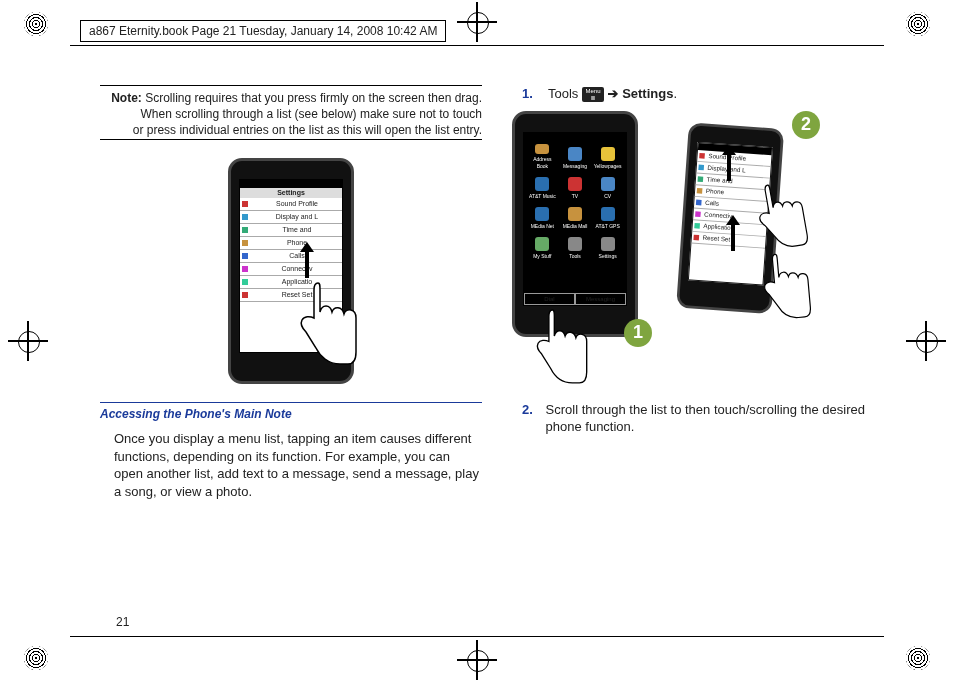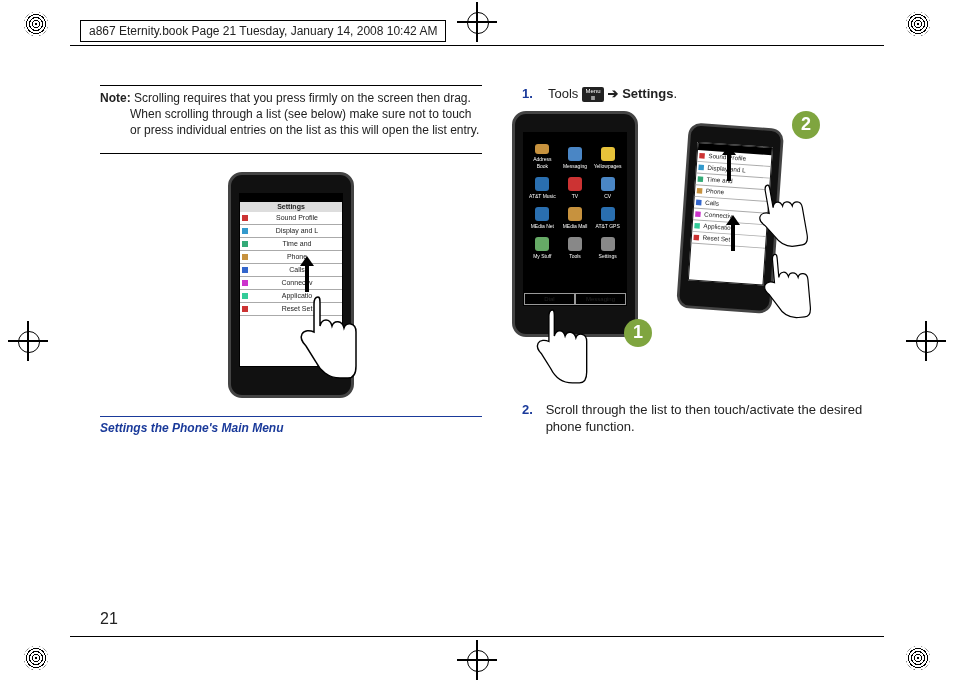--- a/index.html
+++ b/index.html
@@ -75,22 +75,23 @@
   }
   .col {
     width: 50%;
     font-size: 13px;
     line-height: 1.35;
   }
 
   .note-block {
     border-top: 1px solid #000;
     border-bottom: 1px solid #000;
-    padding: 4px 0 14px;
+    padding: 4px 0 0;
     font-size: 12px;
+    text-align: right;
   }
   .note-block .lbl { font-weight: bold; }
   .note-body { padding-left: 30px; text-indent: -30px; }
 
   .fig-center {
     text-align: center;
     margin: 18px 0 8px;
   }
 
   
@@ -134,21 +135,21 @@
     font-weight: bold;
     font-style: italic;
     font-size: 12px;
     border-top: 1px solid #1a3a9a;
     padding-top: 3px;
     margin-top: 14px;
   }
 
   .body-para { margin: 8px 0 0 14px; }
 
-  .pgnum { position:absolute; bottom:-18px; left:0; font-size:16px; }
+  .pgnum { position:absolute; bottom:-18px; left:16px; font-size:12px; }
 
   .step { display:flex; gap:10px; margin: 0 0 8px 10px; }
   .step .num { font-weight:bold; color:#1a3a9a; width:16px; }
   .menu-icon {
     display:inline-block; width:22px; height:14px; background:#222; color:#fff;
     font-size:6px; text-align:center; line-height:7px; border-radius:2px;
     vertical-align:middle; padding-top:1px;
   }
   .arrow { font-weight:bold; }
 
@@ -236,21 +237,22 @@
         </div>
         <div class="hand" style="left:60px; top:120px;">
           <svg viewBox="0 0 70 90">
               <path d="M30 5 C28 5 26 7 26 12 L26 40 C22 38 16 38 14 42 C12 46 14 50 18 54 L28 70 C32 78 40 86 52 86 L60 86 C66 86 68 80 68 74 L68 40 C68 30 58 30 56 36 C54 28 46 28 44 34 C42 26 34 26 32 34 L32 12 C32 7 32 5 30 5 Z" fill="#fff" stroke="#000" stroke-width="1.5"></path>
             </svg>
         </div>
         <div class="sm-arrow" style="position:absolute; left:72px; top:80px;"></div>
       </div>
     </div>
 
-    <div class="heading-blue">Settings the Phone's Main Menu</div>
+    <div class="heading-blue">Accessing the Phone's Main Note</div>
+    <div class="body-para">Once you display a menu list, tapping an item causes different functions, depending on its function. For example, you can open another list, add text to a message, send a message, play a song, or view a photo.</div>
 
     <div class="pgnum">21</div>
   </div>
 
   <div class="col">
     <div class="step">
       <div class="num">1.</div>
       <div>
         <span>Tools</span>
         <span class="menu-icon"><span>Menu</span><br>≣</span>
@@ -356,16 +358,16 @@
             <path d="M30 5 C28 5 26 7 26 12 L26 40 C22 38 16 38 14 42 C12 46 14 50 18 54 L28 70 C32 78 40 86 52 86 L60 86 C66 86 68 80 68 74 L68 40 C68 30 58 30 56 36 C54 28 46 28 44 34 C42 26 34 26 32 34 L32 12 C32 7 32 5 30 5 Z" fill="#fff" stroke="#000" stroke-width="1.5"></path>
           </svg>
       </div>
       <div class="sm-arrow" style="left:210px; top:30px;"></div>
       <div class="sm-arrow" style="left:214px; top:100px;"></div>
       <div class="callout c2">2</div>
     </div>
 
     <div class="step">
       <div class="num">2.</div>
-      <div>Scroll through the list to then touch/activate the desired phone function.</div>
+      <div>Scroll through the list to then touch/scrolling the desired phone function.</div>
     </div>
   </div>
 </div>
 
 </body></html>

